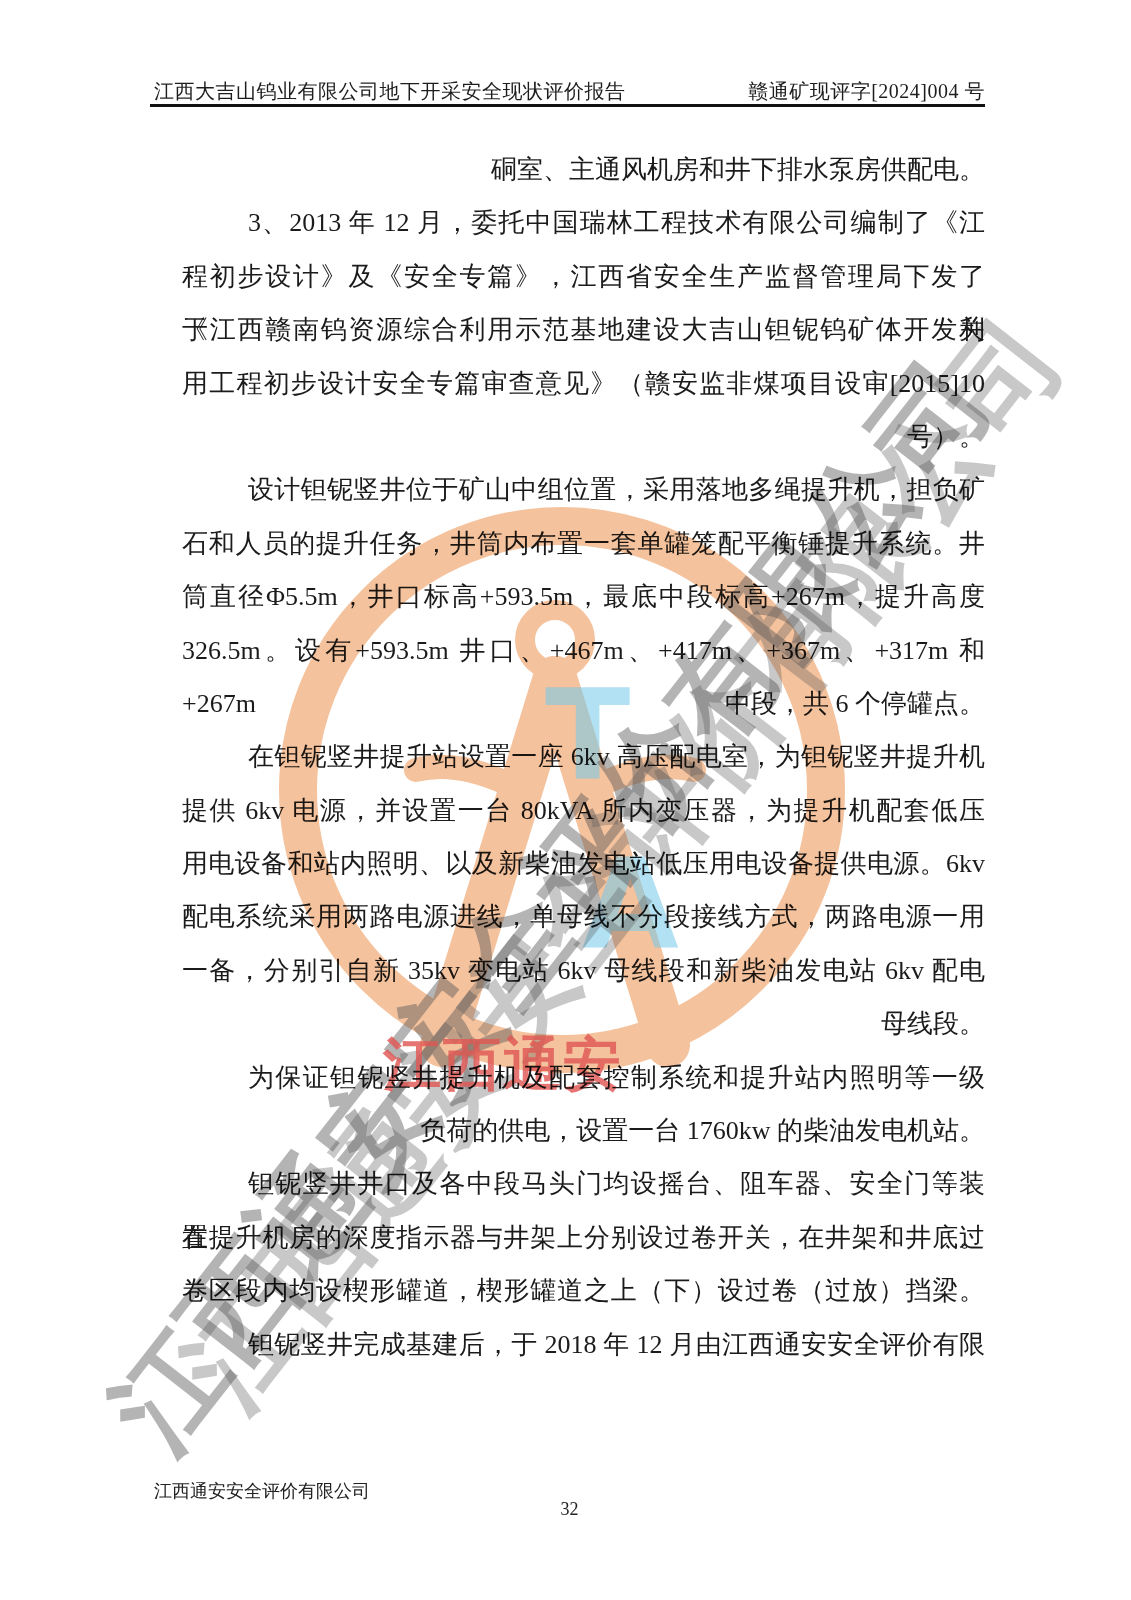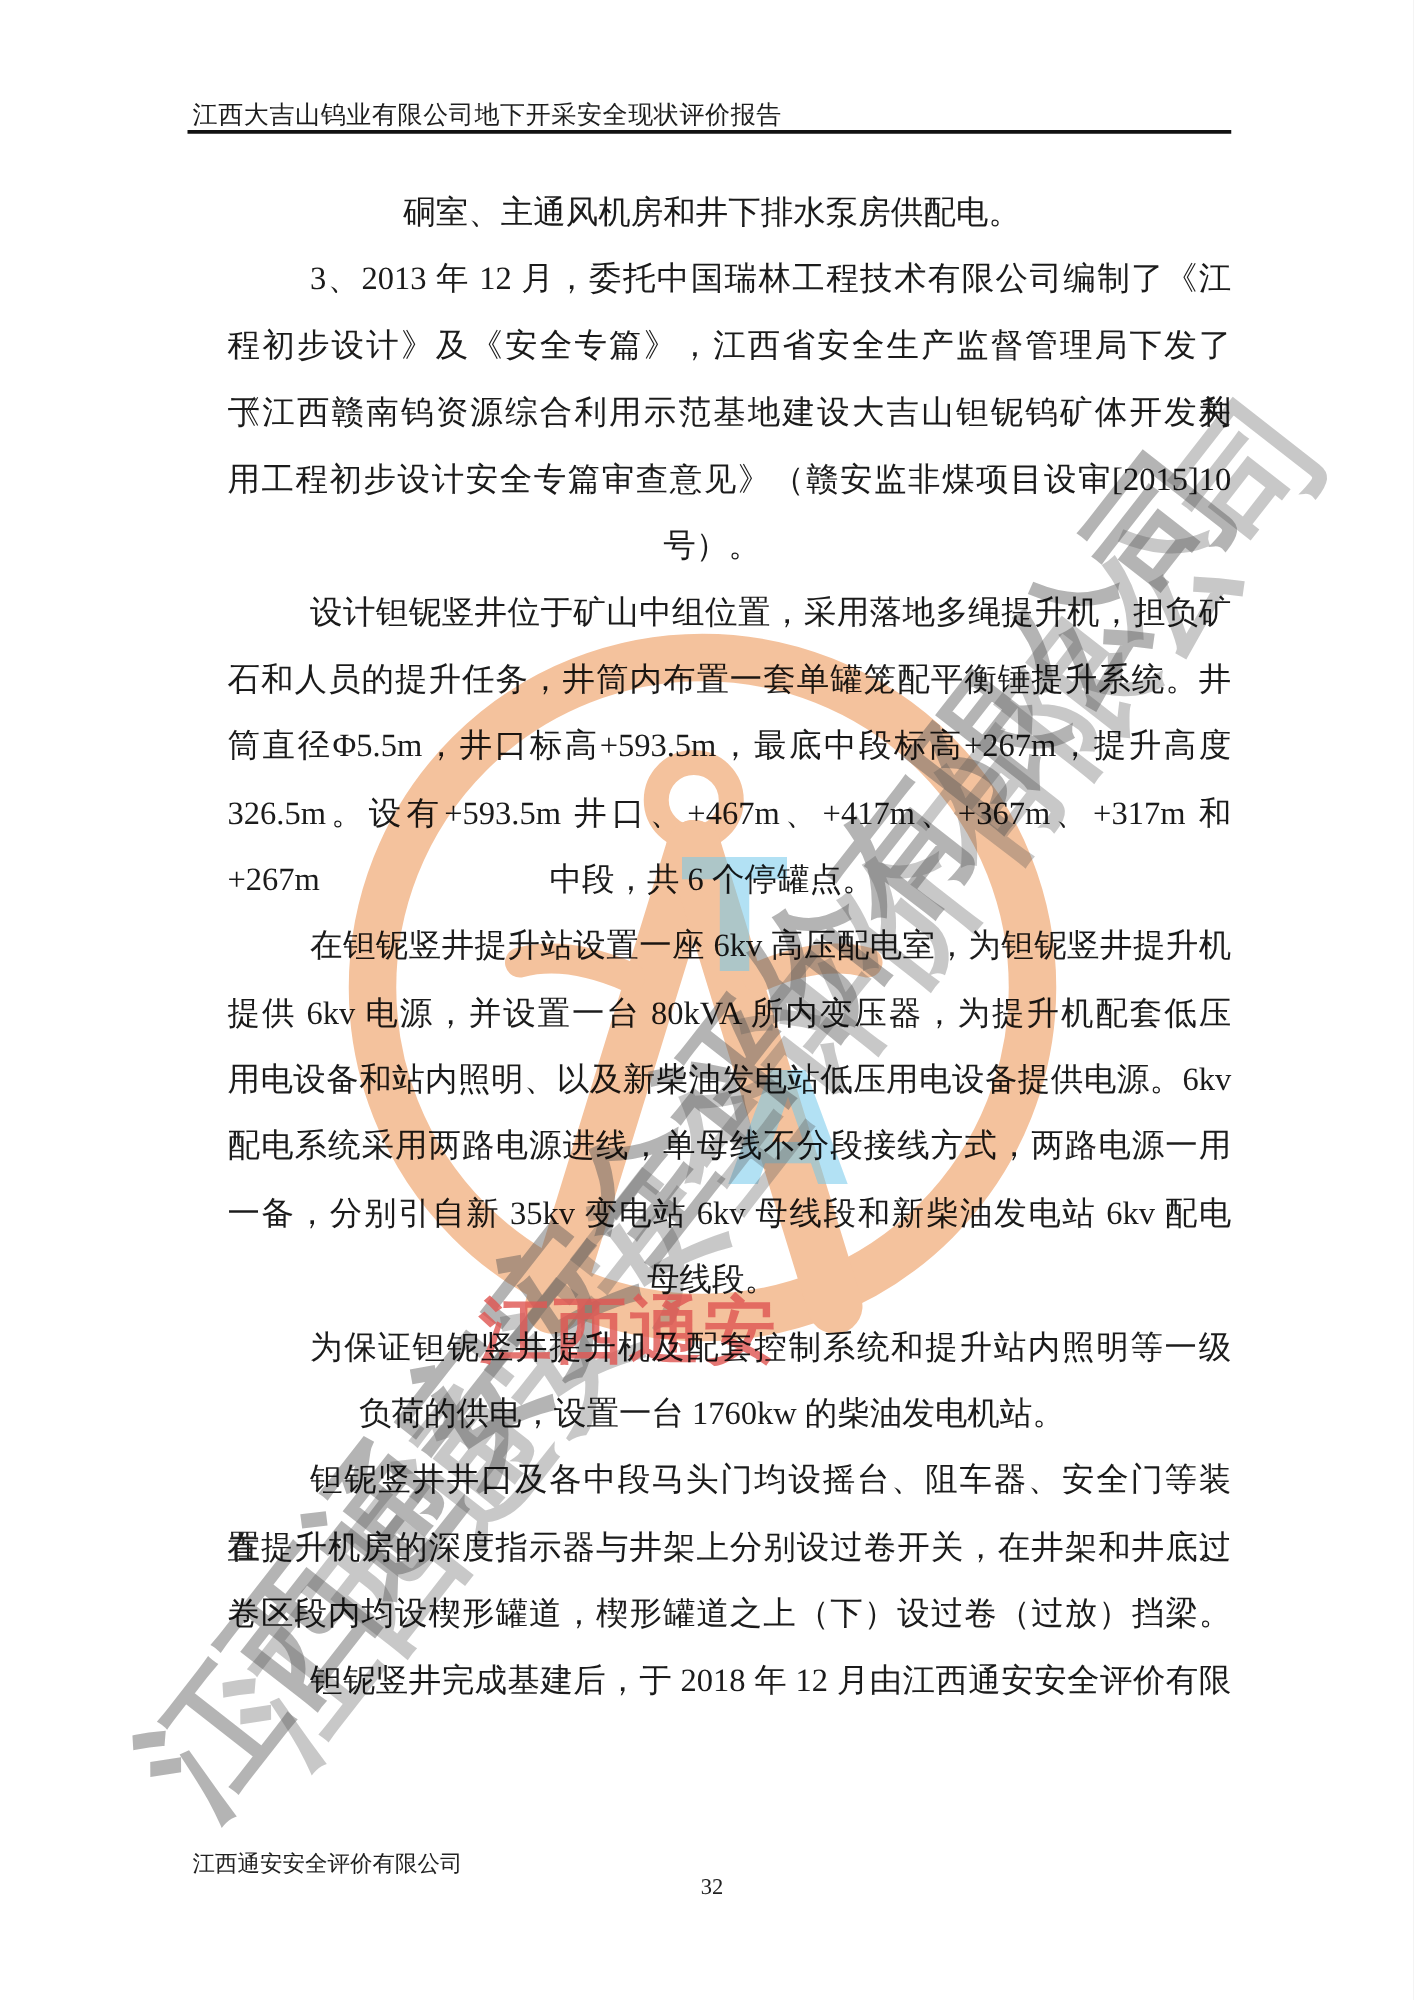--- a/index.html
+++ b/index.html
@@ -27,21 +27,21 @@
   }
   .line {
     height:53.4px; line-height:53.4px; font-size:26px; color:#1b1b1b;
     white-space:nowrap;
   }
   .line.mid, .line.first {
     white-space:normal;
     text-align:justify; text-align-last:justify;margin-left:28px;
   }
   .line.first { text-indent:66px; }
-  .line.last  { text-align:center; }
+  .line.last  { text-align:right; }
   
   .footer-company {
     position:absolute; left:154px; top:1479px; font-size:18px; color:#222;
   }
   .footer-page {
     position:absolute; left:154px; top:1479px; width:831px; text-align:center;
     font-size:18px; color:#222;margin-top:20px;
   }
   
   .watermarks {
@@ -68,20 +68,21 @@
   }
   .wm-letter-t { left:545px; top:662px; }
   .wm-letter-a { left:582px; top:832px; }
 </style>
 </head>
 <body>
 
 <div class="page">
 
   <div class="header-left">江西大吉山钨业有限公司地下开采安全现状评价报告</div>
+  <div class="header-right">赣通矿现评字[2024]004 号</div>
   <div class="header-rule"></div>
 
   <div class="body" id="body-lines">
       <div class="line last">硐室、主通风机房和井下排水泵房供配电。</div>
       <div class="line first">3、2013 年 12 月，委托中国瑞林工程技术有限公司编制了《江</div>
       <div class="line mid">程初步设计》及《安全专篇》，江西省安全生产监督管理局下发了《关</div>
       <div class="line mid">于江西赣南钨资源综合利用示范基地建设大吉山钽铌钨矿体开发利</div>
       <div class="line mid">用工程初步设计安全专篇审查意见》（赣安监非煤项目设审[2015]10</div>
       <div class="line last">号）。</div>
       <div class="line first">设计钽铌竖井位于矿山中组位置，采用落地多绳提升机，担负矿</div>

